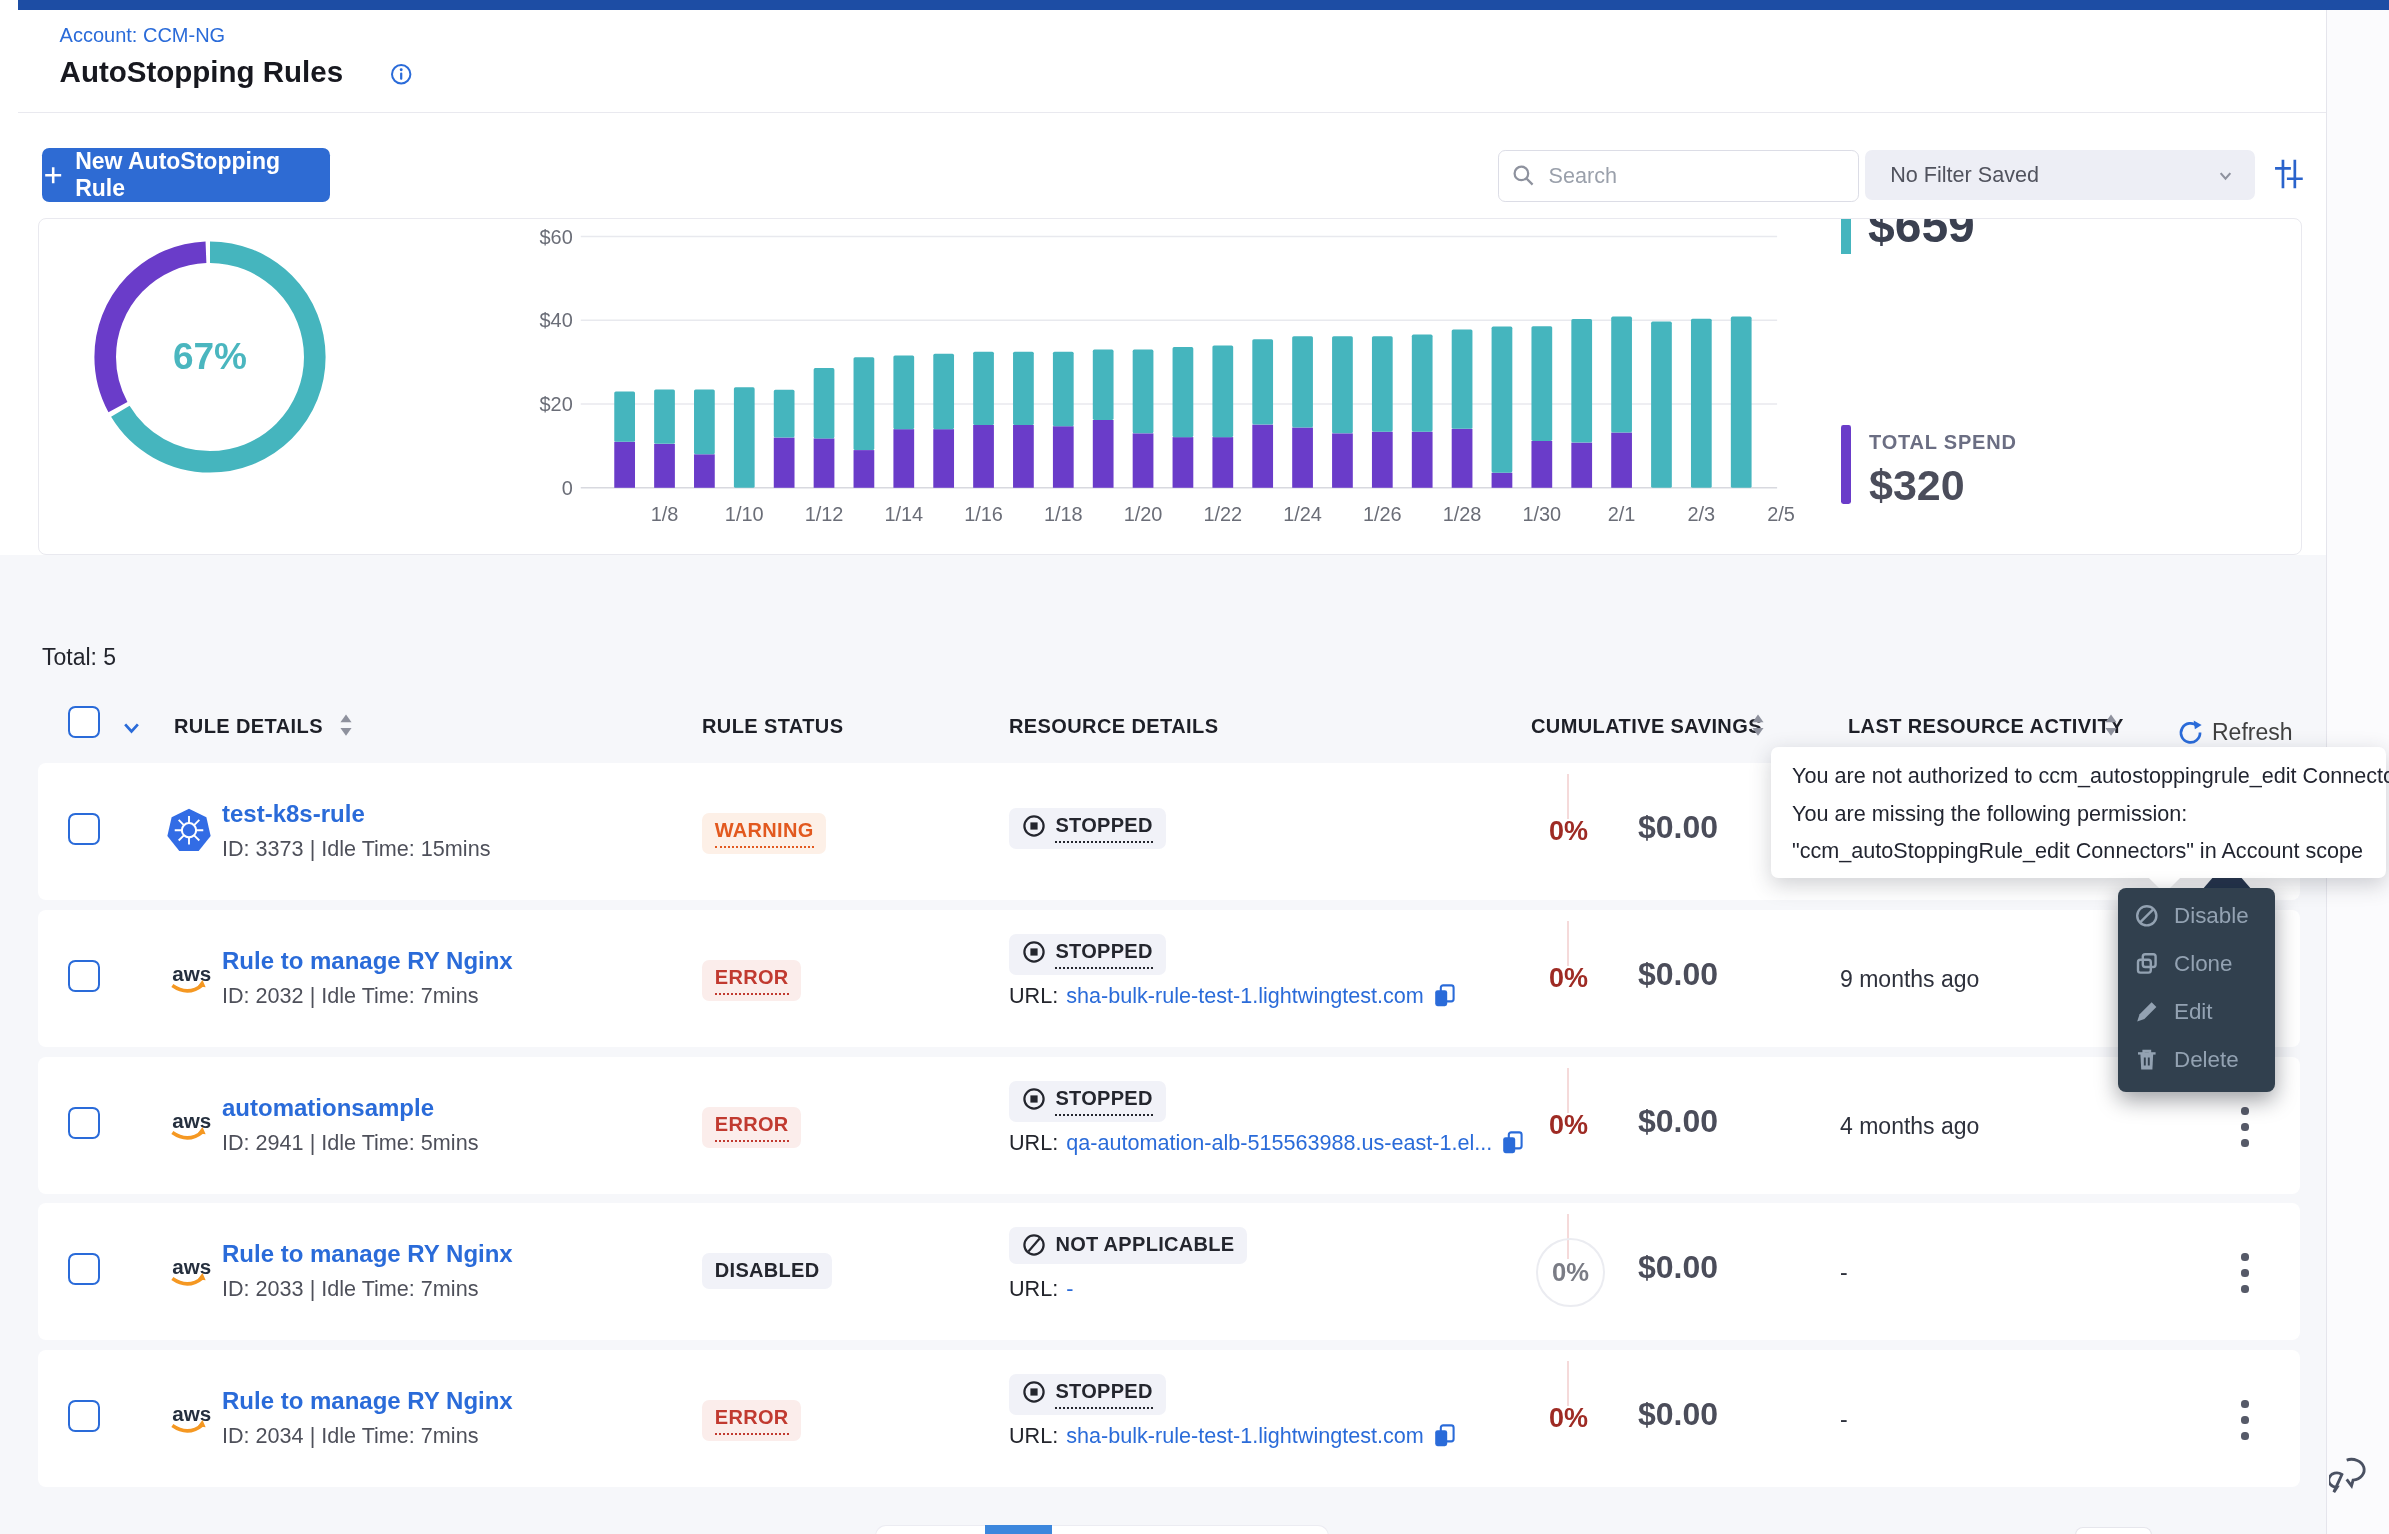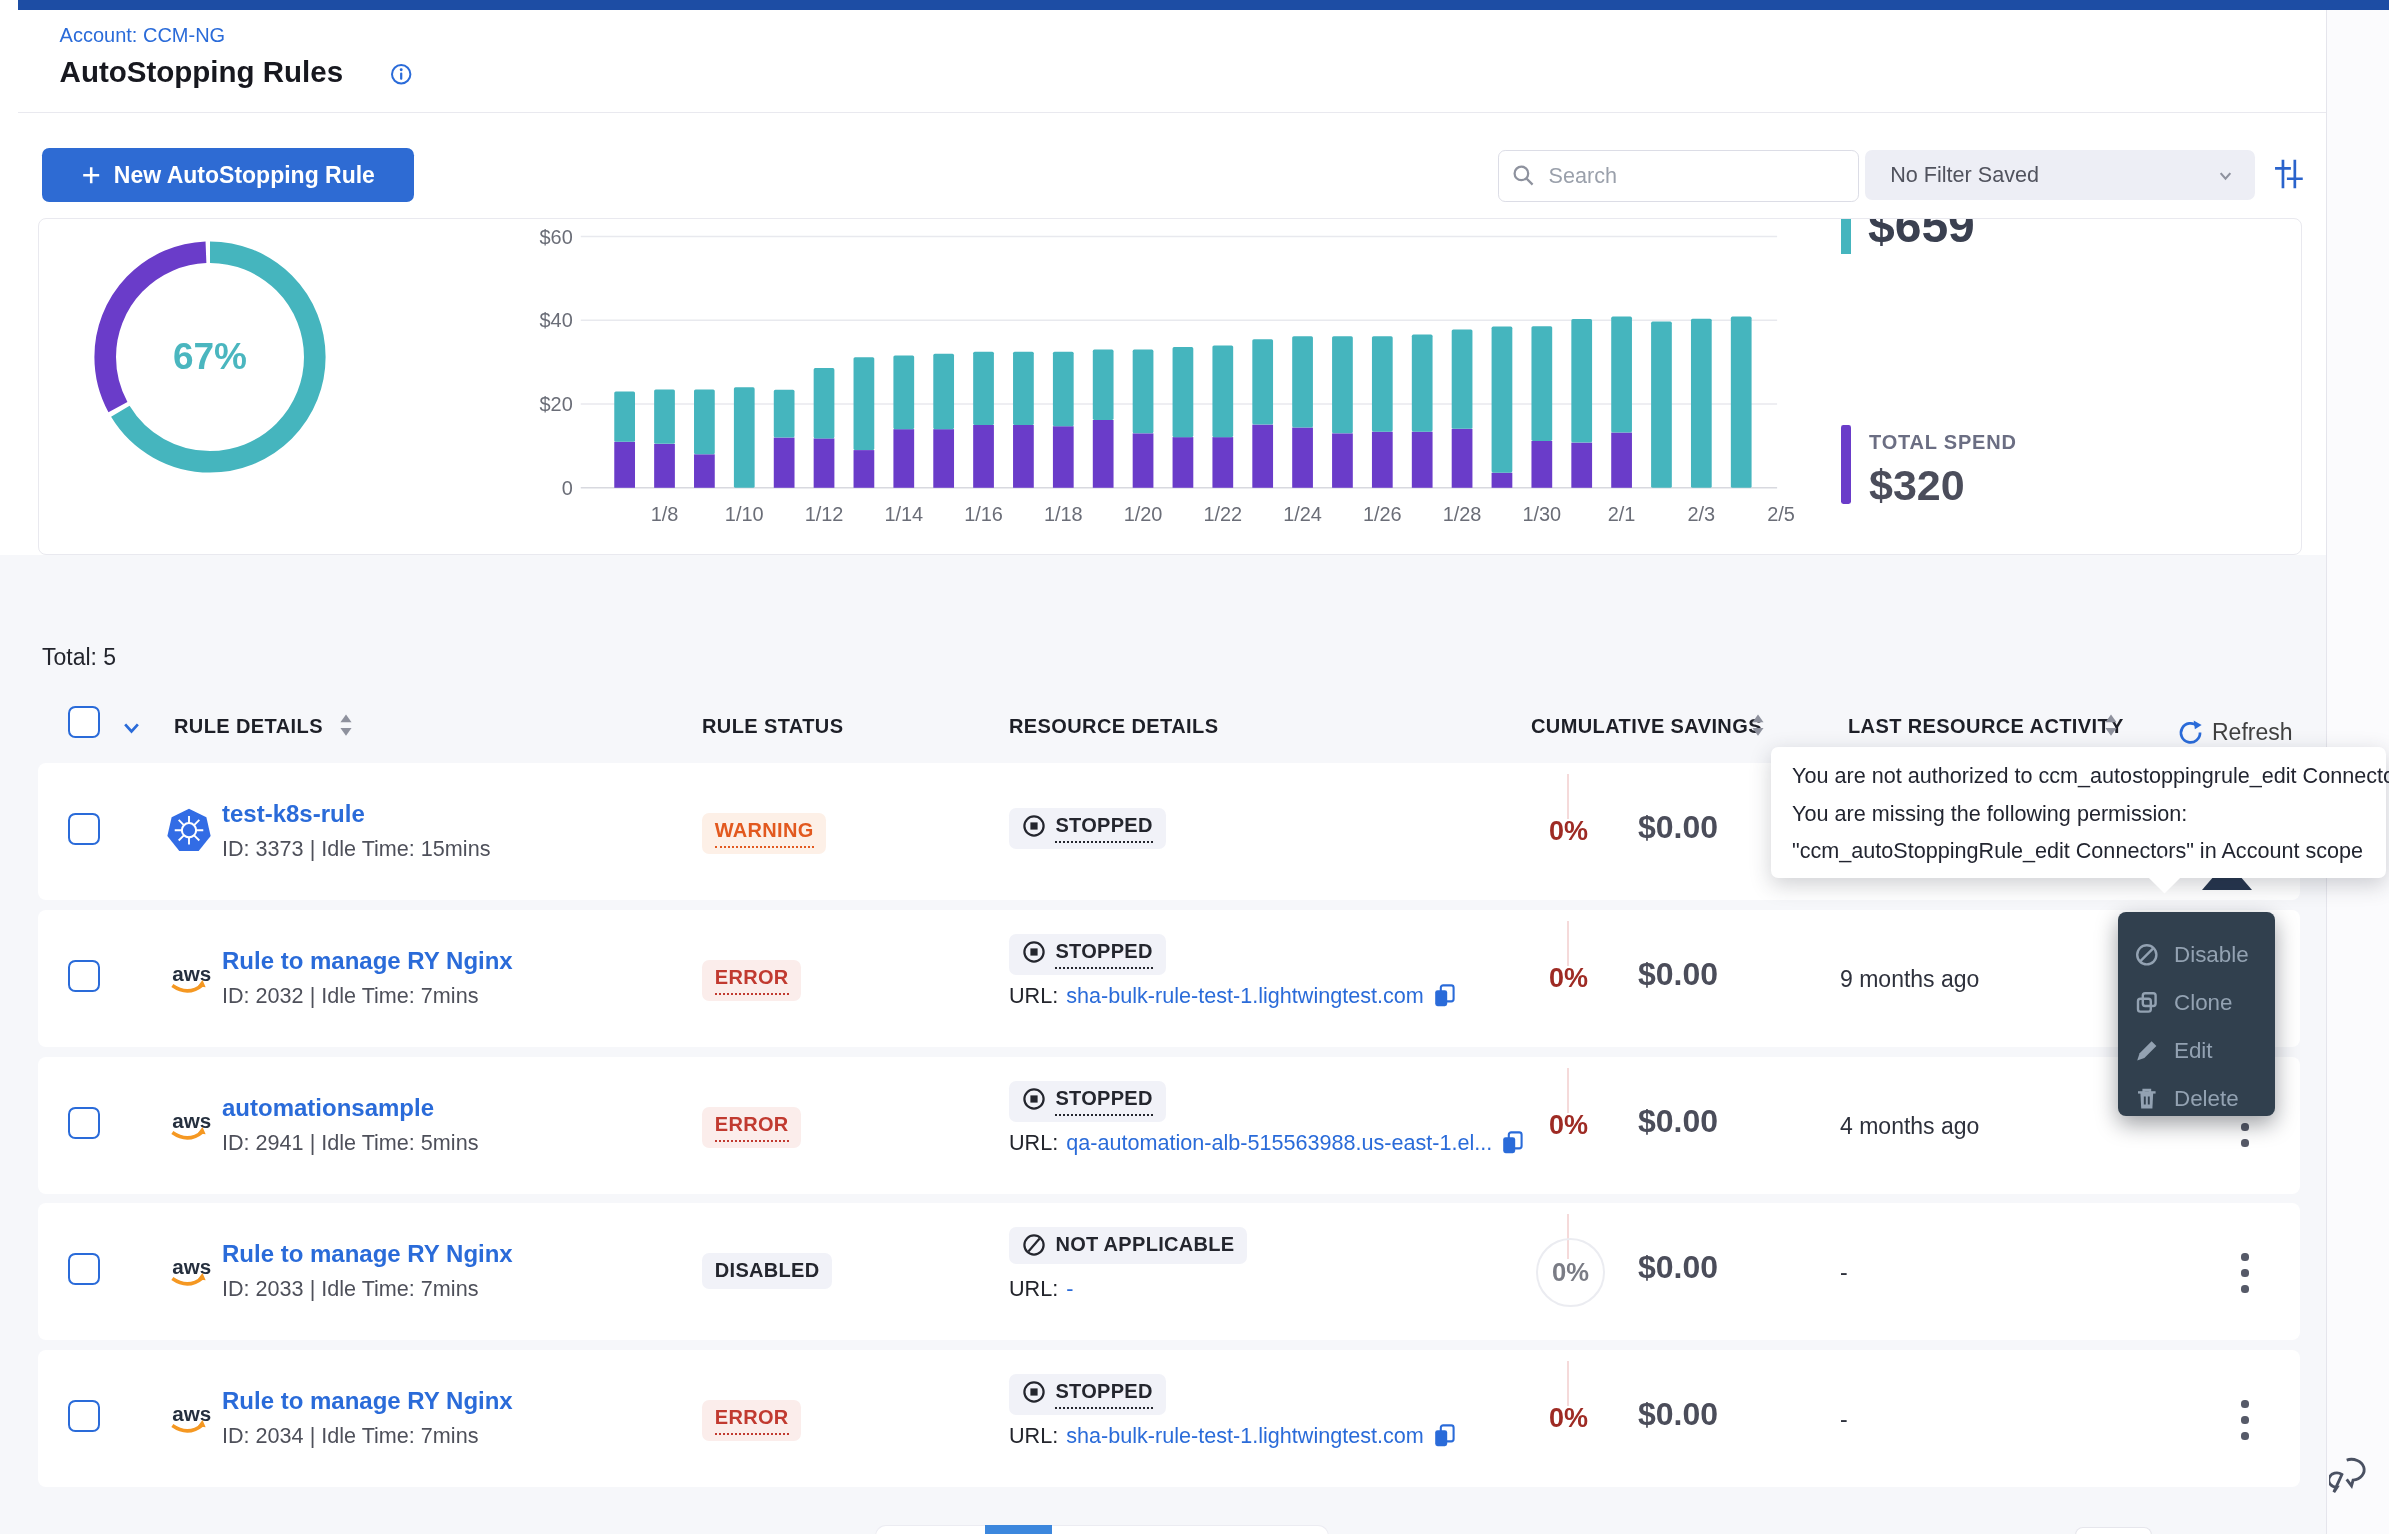--- a/index.html
+++ b/index.html
@@ -10,21 +10,21 @@
   .topbar{left:17.6px;top:0;right:0;height:10.4px;background:#1d4da4;}
   .rightstrip{left:2326px;top:10.4px;width:64px;bottom:0;background:#fbfbfd;border-left:1.6px solid #e5e5ec;}
   .header{left:17.6px;top:10.4px;width:2308px;height:102px;background:#fff;border-bottom:1.6px solid #e9e9ef;}
   .account{left:42px;top:13.6px;font-size:20px;color:#2a6bd9;text-decoration:none;}
   .title{left:42px;top:45px;font-size:29.5px;font-weight:bold;color:#17181f;}
   .infoicon{left:372px;top:53px;width:22.4px;height:22.4px;}
   .lbbtn{left:2044px;top:27px;width:259px;height:57px;border:2.4px solid #2a63cc;border-radius:8px;
          background:#fff;display:flex;align-items:center;justify-content:center;gap:9.6px;
          color:#2a63cc;font-size:23px;font-weight:bold;cursor:pointer;}
   .toolbar{left:17.6px;top:114px;width:2308px;height:111px;background:#fff;}
-  .newbtn{left:24px;top:34px;width:372px;height:54px;background:#2e6bd3;border-radius:7.2px;color:#fff;
+  .newbtn{left:24px;top:34px;width:288px;height:54px;background:#2e6bd3;border-radius:7.2px;color:#fff;
           display:flex;align-items:center;justify-content:center;gap:11.2px;font-size:23px;font-weight:600;cursor:pointer;}
   .search{left:1480px;top:36px;width:347px;height:50px;border:1.6px solid #dcdde6;border-radius:7.2px;background:#fff;
           display:flex;align-items:center;padding-left:12.8px;gap:9.6px;}
   .search input{border:none;outline:none;font-size:21.6px;color:#51535e;width:264px;background:transparent;
                 font-family:"Liberation Sans","DejaVu Sans",sans-serif;}
   .search input::placeholder{color:#9aa0ab;}
   .filtersel{left:1847px;top:36px;width:346px;height:50px;background:#edeef5;border-radius:7.2px;
              display:flex;align-items:center;justify-content:space-between;padding:0 19px 0 25.6px;
              font-size:21.6px;color:#51535e;cursor:pointer;}
   .slidersbtn{left:2252px;top:41px;width:37px;height:38px;cursor:pointer;}
@@ -72,21 +72,21 @@
          align-items:center;justify-content:center;gap:8.8px;cursor:pointer;}
   .kebab i{width:7.2px;height:7.2px;border-radius:50%;background:#565a68;}
   
   .tooltip{left:1771px;top:747px;width:615px;height:131px;background:#fff;border-radius:7.2px;z-index:7;
            box-shadow:0 6.4px 21px rgba(40,45,60,.22);}
   .tooltip div{position:absolute;left:21px;font-size:21.6px;color:#222530;white-space:nowrap;}
   .tipcaret-dark{left:2202px;top:861px;width:0;height:0;z-index:6;
       border-left:25.6px solid transparent;border-right:25.6px solid transparent;border-bottom:29px solid #24344d;}
   .tipcaret-white{left:2151px;top:861px;width:27px;height:27px;background:#fff;transform:rotate(45deg);z-index:8;}
   .menu{left:2118px;top:888px;width:157px;height:204px;background:#31404e;border-radius:8px;z-index:9;
-        box-shadow:0 8px 22.4px rgba(10,15,25,.4);padding-top:19px;box-sizing:border-box;margin-top:24px;}
+        box-shadow:0 8px 22.4px rgba(10,15,25,.4);padding-top:4px;box-sizing:border-box;}
   .mitem{height:48px;display:flex;align-items:center;gap:14.4px;padding-left:16px;color:#93a2b2;font-size:22.4px;cursor:pointer;}
   
   .pagebox{left:875px;top:1525px;width:452px;height:9.6px;background:#fff;border:1.6px solid #ececf2;border-bottom:none;
            border-top-left-radius:11.2px;border-top-right-radius:11.2px;}
   .pageblue{left:985px;top:1525px;width:67px;height:9.6px;background:#3c87dd;z-index:2;}
   .minibox{left:2075px;top:1527px;width:75px;height:8px;background:#fff;border:1.6px solid #e6e6ec;border-bottom:none;
            border-top-left-radius:8px;border-top-right-radius:8px;}
   .chatbtn{left:2329px;top:1452px;width:45px;height:45px;cursor:pointer;}
   svg{display:block;}
 </style>

